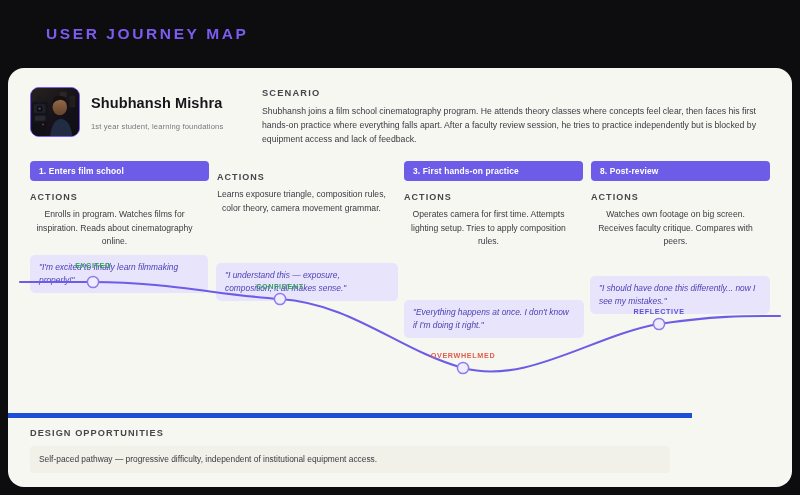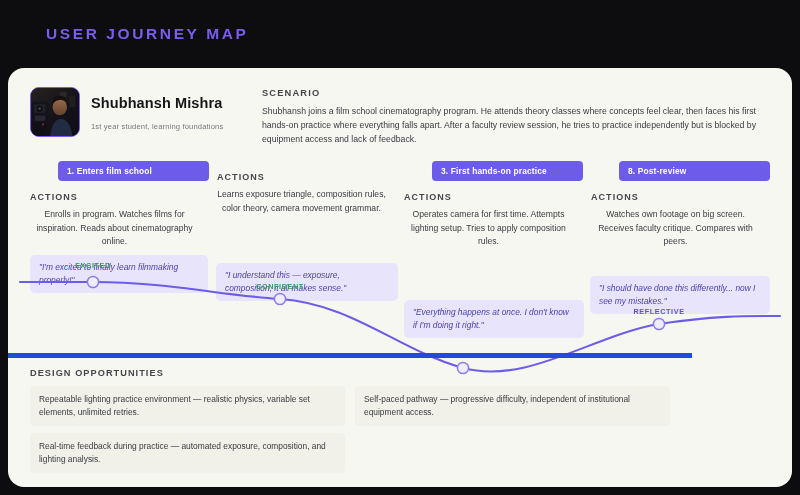--- a/index.html
+++ b/index.html
@@ -117,21 +117,20 @@
   .stage { flex: 1 1 0; min-width: 0; }
 
   .stage-chip {
     background: #6c5ce7;
     color: #ffffff;
     font-size: 8.4px;
     font-weight: 600;
     letter-spacing: 0.15px;
     padding: 5px 9px;
     border-radius: 4px;
-    margin-left: 28px;
   }
 
   .actions-block {
     margin-top: 11px;
     padding-right: 10px;
   }
   .actions-label {
     font-size: 9px;
     font-weight: 700;
     letter-spacing: 1.05px;
@@ -314,23 +313,19 @@
       <div class="emo-label" style="left:85px; top:6px; color:#2e9e5b;">EXCITED</div>
       <div class="emo-label" style="left:272px; top:27px; color:#2e9e5b;">CONFIDENT</div>
       <div class="emo-label" style="left:455px; top:96px; color:#e05c4b;">OVERWHELMED</div>
       <div class="emo-label" style="left:651px; top:52px; color:#5b52d6;">REFLECTIVE</div>
     </div>
 
     <div class="design-opps">
       <div class="do-label">DESIGN OPPORTUNITIES</div>
       <div class="do-grid">
         <div class="do-col">
-          <div class="do-item">Repeatable lighting practice environment — realistic physics, variable set elements, unlimited retries.</div>
-          <div class="do-item">Real-time feedback during practice — automated exposure, composition, and lighting analysis.</div>
-        </div>
-        <div class="do-col">
           <div class="do-item">Self-paced pathway — progressive difficulty, independent of institutional equipment access.</div>
         </div>
       </div>
     </div>
 
   </div>
 </div>
 
 </body></html>

